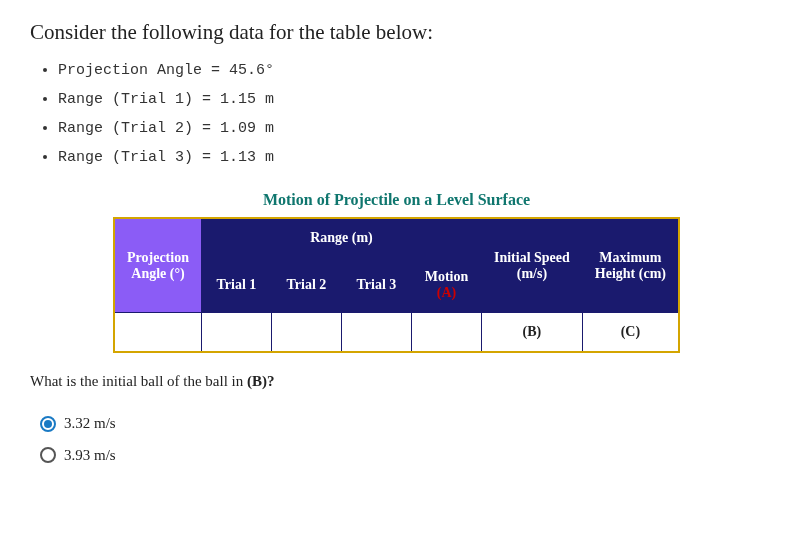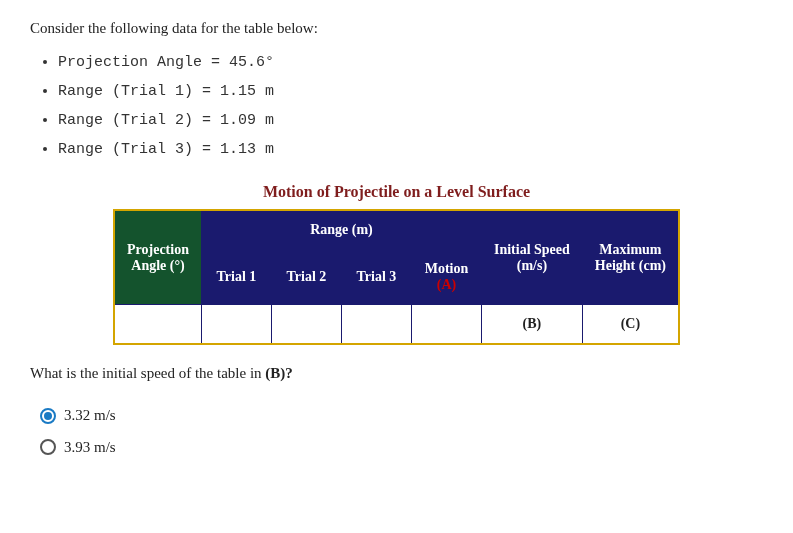--- a/index.html
+++ b/index.html
@@ -12,21 +12,21 @@
       background: #ffffff;
       font-family: Georgia, 'Times New Roman', serif;
       font-size: 15px;
       color: #222;
       padding: 20px 30px;
       width: 793px;
       min-height: 533px;
     }
 
     .intro-text {
-      font-size: 15px;
+      font-size: 21px;
       margin-bottom: 12px;
       color: #222;
     }
 
     .bullet-list {
       list-style: disc;
       padding-left: 28px;
       margin-bottom: 20px;
       line-height: 1.8;
       color: #333;
@@ -35,21 +35,21 @@
     }
 
     .bullet-list li {
       margin-bottom: 2px;
     }
 
     .table-title {
       text-align: center;
       font-weight: bold;
       font-size: 16px;
-      color: #7f1d1d;
+      color: #0f766e;
       margin-bottom: 8px;
     }
 
     .table-wrapper {
       display: flex;
       justify-content: center;
       margin-bottom: 20px;
     }
 
     .data-table {
@@ -65,21 +65,21 @@
       font-size: 14px;
     }
 
     .header-dark {
       background-color: #1a1a6e;
       color: #ffffff;
       font-weight: bold;
     }
 
     .col-projection {
-      background-color: #14532d;
+      background-color: #8b5cf6;
       color: #ffffff;
       font-weight: bold;
       vertical-align: middle;
       text-align: left;
       padding-left: 10px;
     }
 
     .red-label {
       color: #cc0000;
       font-weight: bold;
@@ -190,21 +190,21 @@
         <td class="data-cell"></td>
         <td class="data-cell red-label"></td>
         <td class="data-cell red-label">(B)</td>
         <td class="data-cell red-label">(C)</td>
       </tr>
     </tbody>
   </table>
 </div>
 
 <p class="question-text">
-  <span>What is the initial speed of the table in </span><span class="bold-letter">(B)?</span>
+  <span>What is the initial ball of the ball in </span><span class="bold-letter">(B)?</span>
 </p>
 
 <ul class="options-list">
   <li class="option-item">
     <span class="radio-circle selected"></span>
     <span>3.32 m/s</span>
   </li>
   <li class="option-item">
     <span class="radio-circle"></span>
     <span>3.93 m/s</span>

